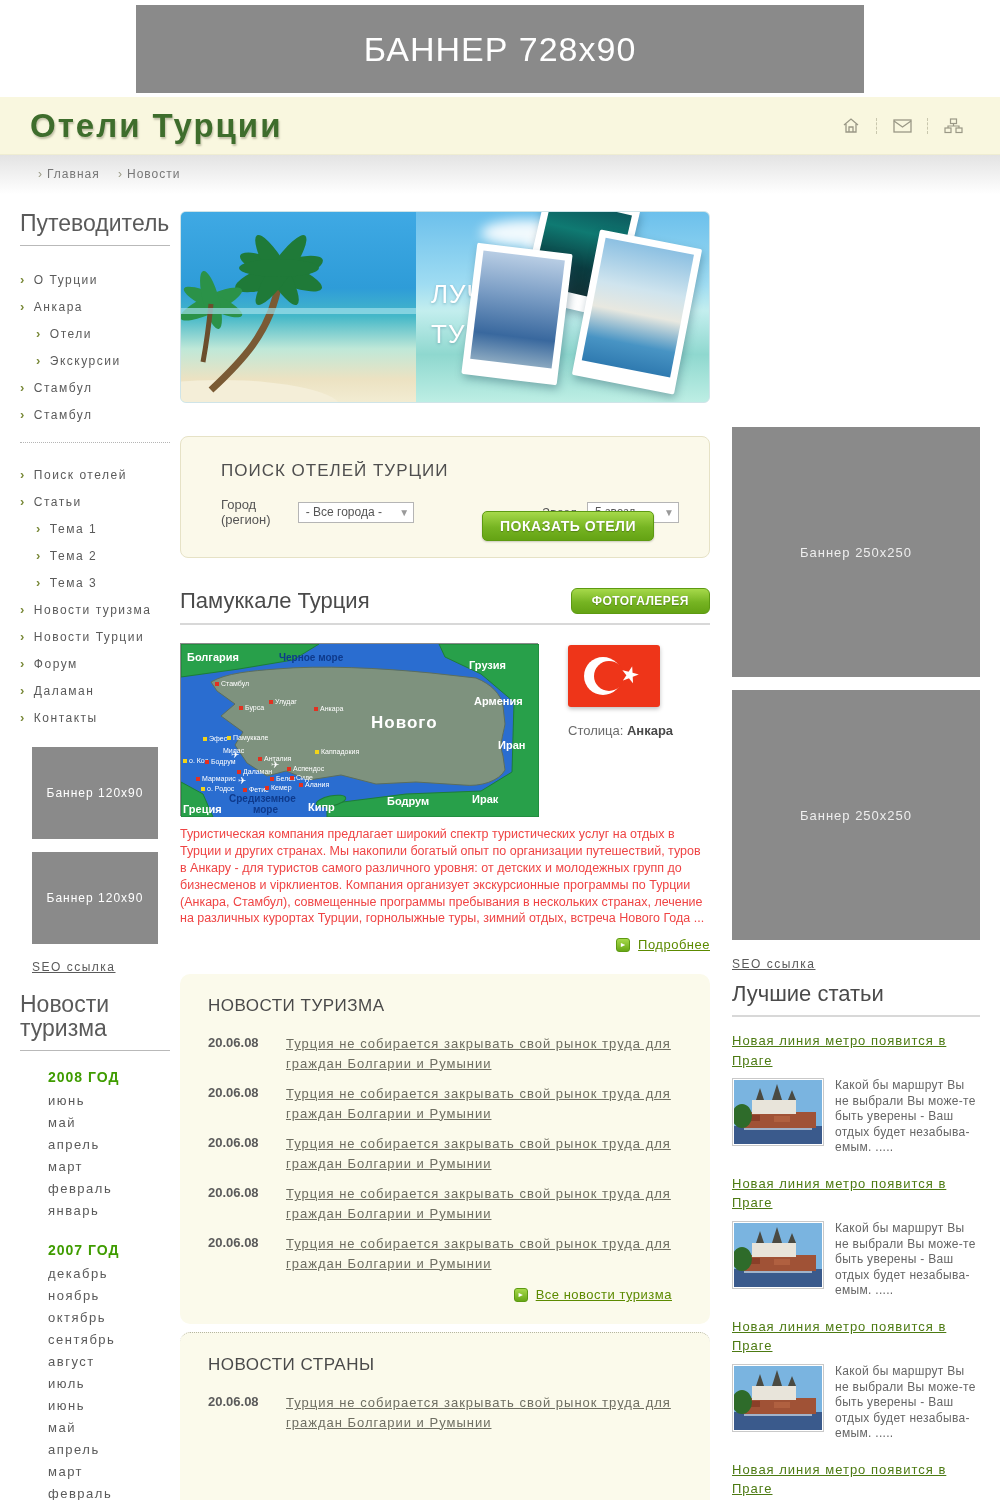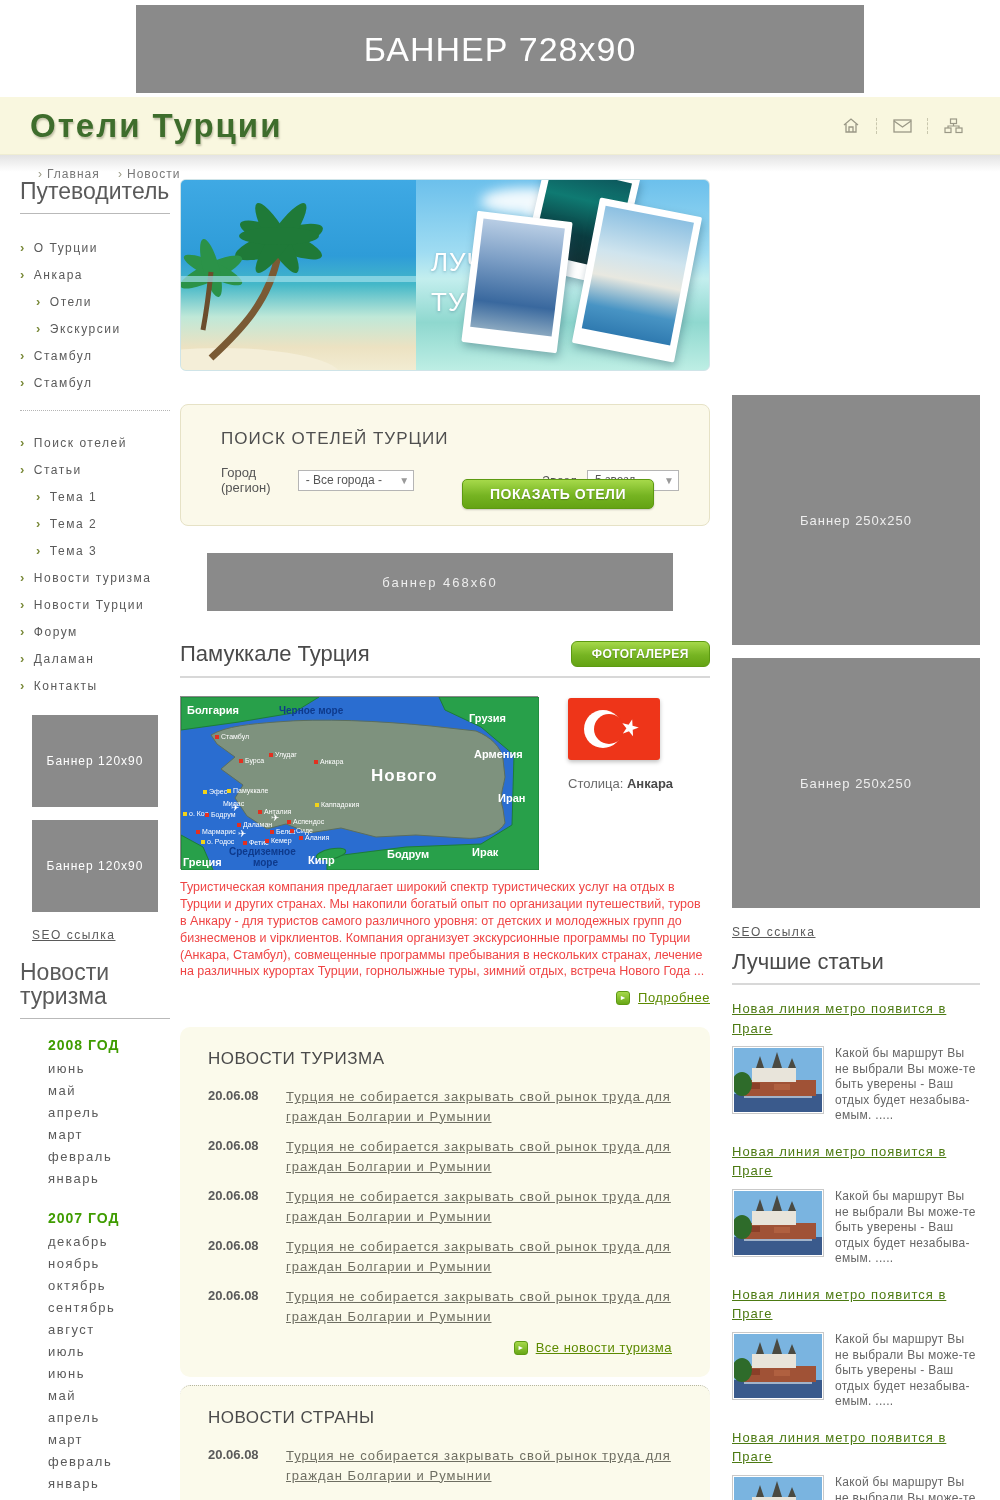--- a/index.html
+++ b/index.html
@@ -24,21 +24,21 @@
     border-bottom:1px solid #efedd2;
   }
   .logo {
     font-size:33px; font-weight:bold; color:#3e6d2c; letter-spacing:2px;
     text-shadow:1px 2px 2px rgba(90,90,60,.35);
   }
   .header-icons { display:flex; align-items:center; gap:14px; }
   .hdr-ic { width:22px; height:20px; display:inline-flex; align-items:center; justify-content:center; cursor:pointer; }
   .hdr-sep { height:16px; border-left:1px dashed #c9c7ad; }
 
-  .under-header { height:24px; background:linear-gradient(#e3e3e3,#ffffff 70%); }
+  .under-header { height:56px; background:linear-gradient(#e3e3e3,#ffffff 70%); }
   .breadcrumb {
     padding:12px 0 0 38px; font-size:12px; color:#777; letter-spacing:1px;
   }
   .breadcrumb .bc-arr { color:#9a9a86; margin-right:4px; }
   .breadcrumb a { color:#777; margin-right:14px; }
 
   
   .cols { display:flex; padding-left:10px; }
   .col-left  { width:160px; flex:none; padding-left:10px; }
   .col-main  { width:530px; flex:none; margin-left:10px; }
@@ -113,21 +113,21 @@
     margin-left:10px; cursor:pointer;
   }
   .fake-select .sel-arr { color:#9a9a9a; font-size:10px; margin-left:8px; }
   .sel-city { width:150px; }
   .sel-stars { width:92px; }
   .stars-group { margin-left:128px; display:flex; align-items:center; }
   .search-btn {
     position:absolute; right:55px; bottom:16px;
     background:linear-gradient(#a6d94a,#76b422 55%,#64a314);
     border:1px solid #5d9a12; border-radius:5px; color:#fff; font-weight:bold;
-    font-size:14px; letter-spacing:.5px; padding:6px 27px; cursor:pointer;
+    font-size:14px; letter-spacing:.5px; padding:6px 17px; cursor:pointer;
     text-shadow:0 1px 1px rgba(0,0,0,.25); box-shadow:0 1px 2px rgba(0,0,0,.2);
   }
 
   .banner-468 {
     width:466px; height:58px; background:#8a8a8a; margin:27px 0 0 27px;
     display:flex; align-items:center; justify-content:center;
     color:#eee; font-size:13px; letter-spacing:2px;
   }
 
   
@@ -374,23 +374,20 @@
           <span>Звезд</span>
           <div class="fake-select sel-stars">
             <span>5 звезд</span>
             <span class="sel-arr">▼</span>
           </div>
         </div>
       </div>
       <button class="search-btn">ПОКАЗАТЬ ОТЕЛИ</button>
     </div>
 
-    <div class="banner-468">
-      <span>баннер 468x60</span>
-    </div>
 
     <div class="section-head">
       <h2>Памуккале Турция</h2>
       <button class="gallery-btn">ФОТОГАЛЕРЕЯ</button>
     </div>
 
     <div class="country-row">
       <div class="map-wrap">
         <svg width="358" height="173" viewBox="0 0 358 173">
           <rect x="0" y="0" width="358" height="173" fill="#2a6dd0"></rect>

